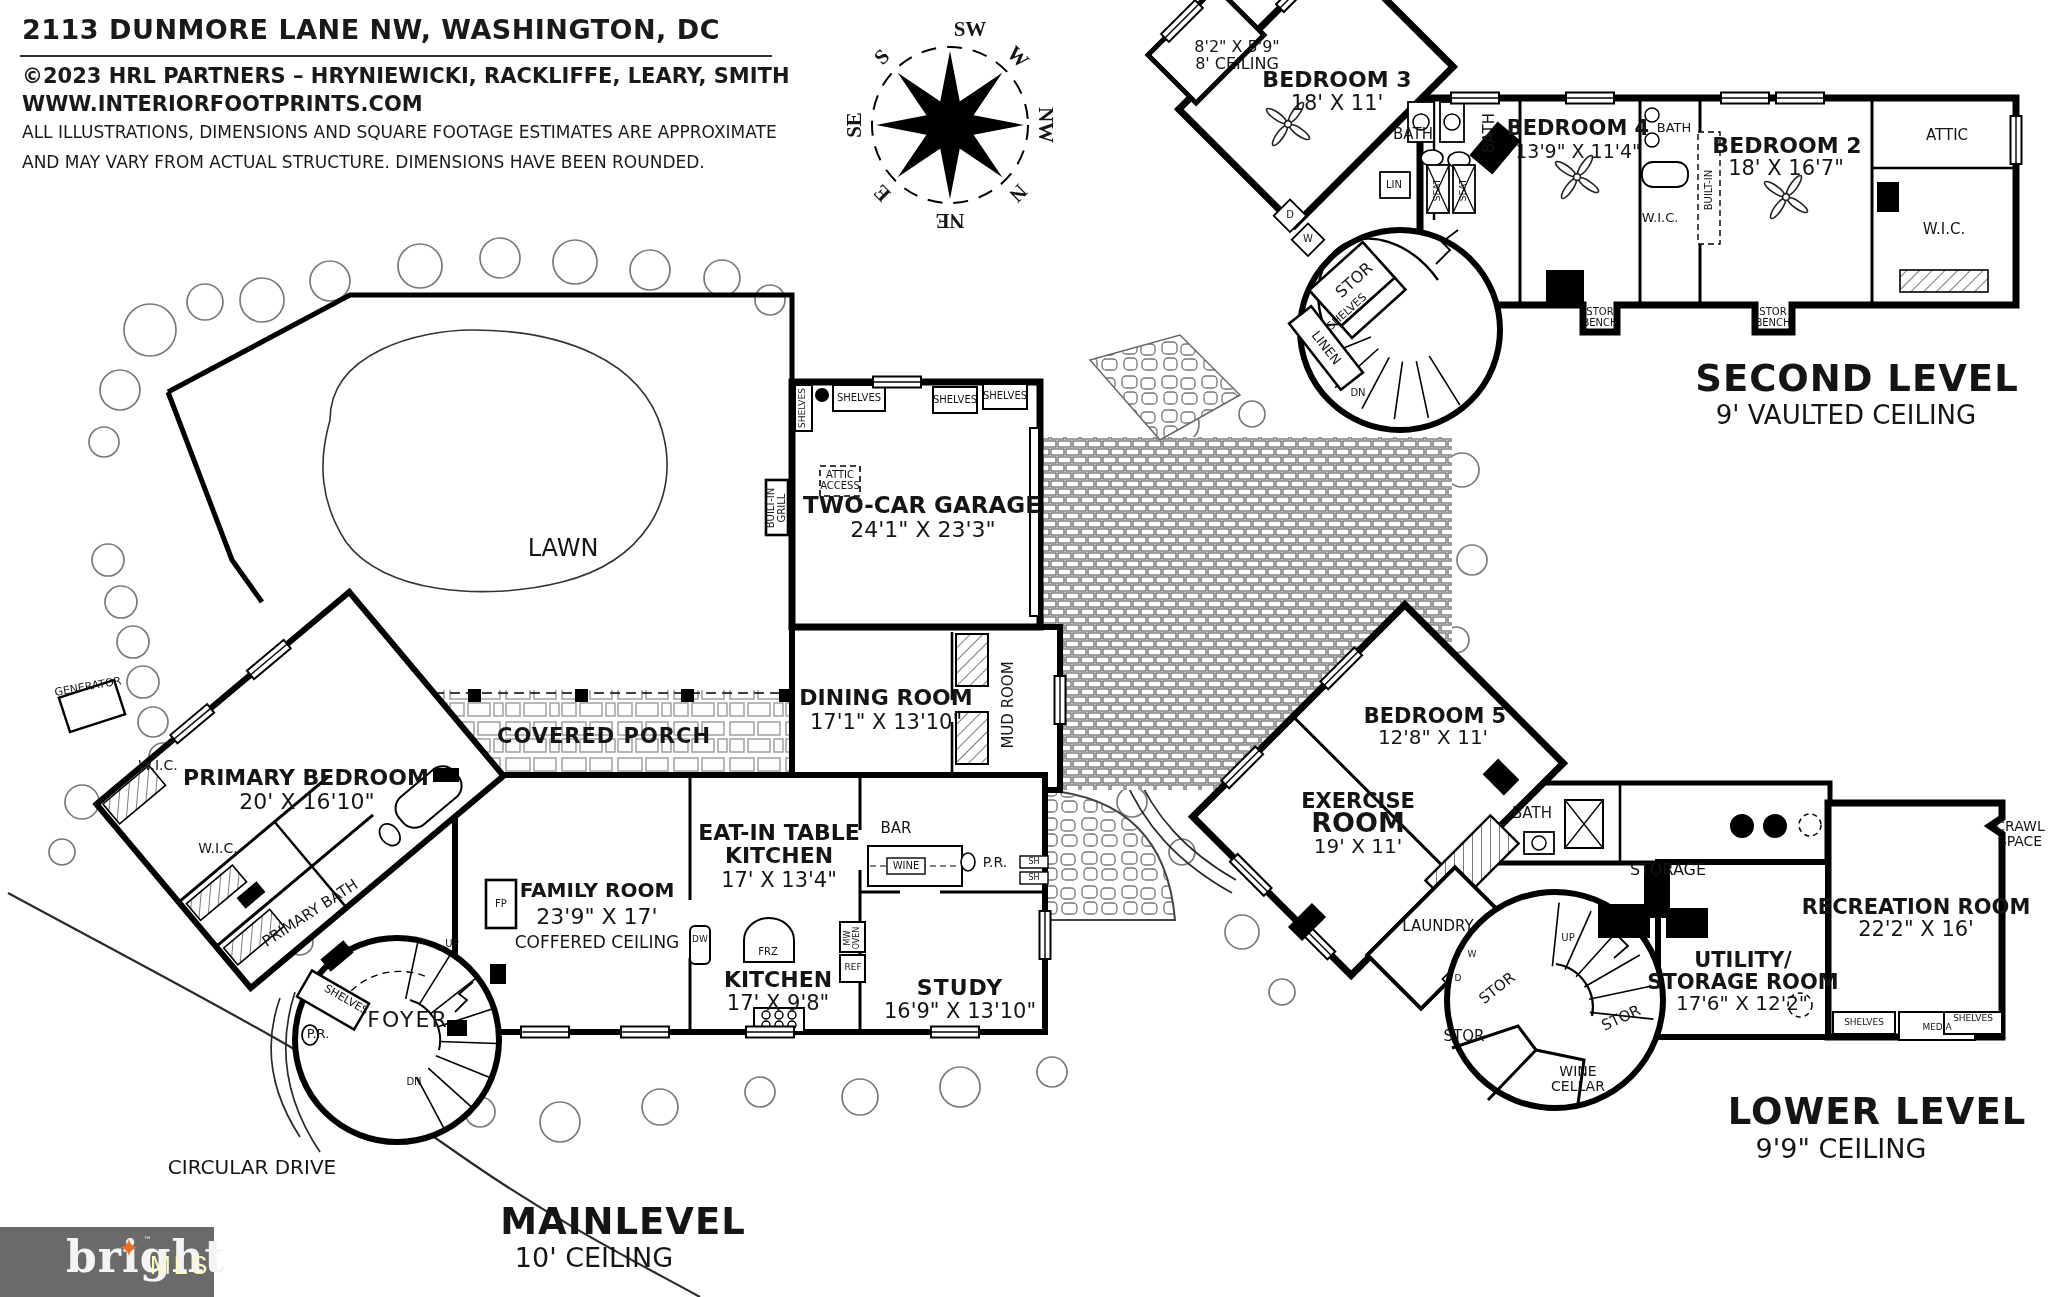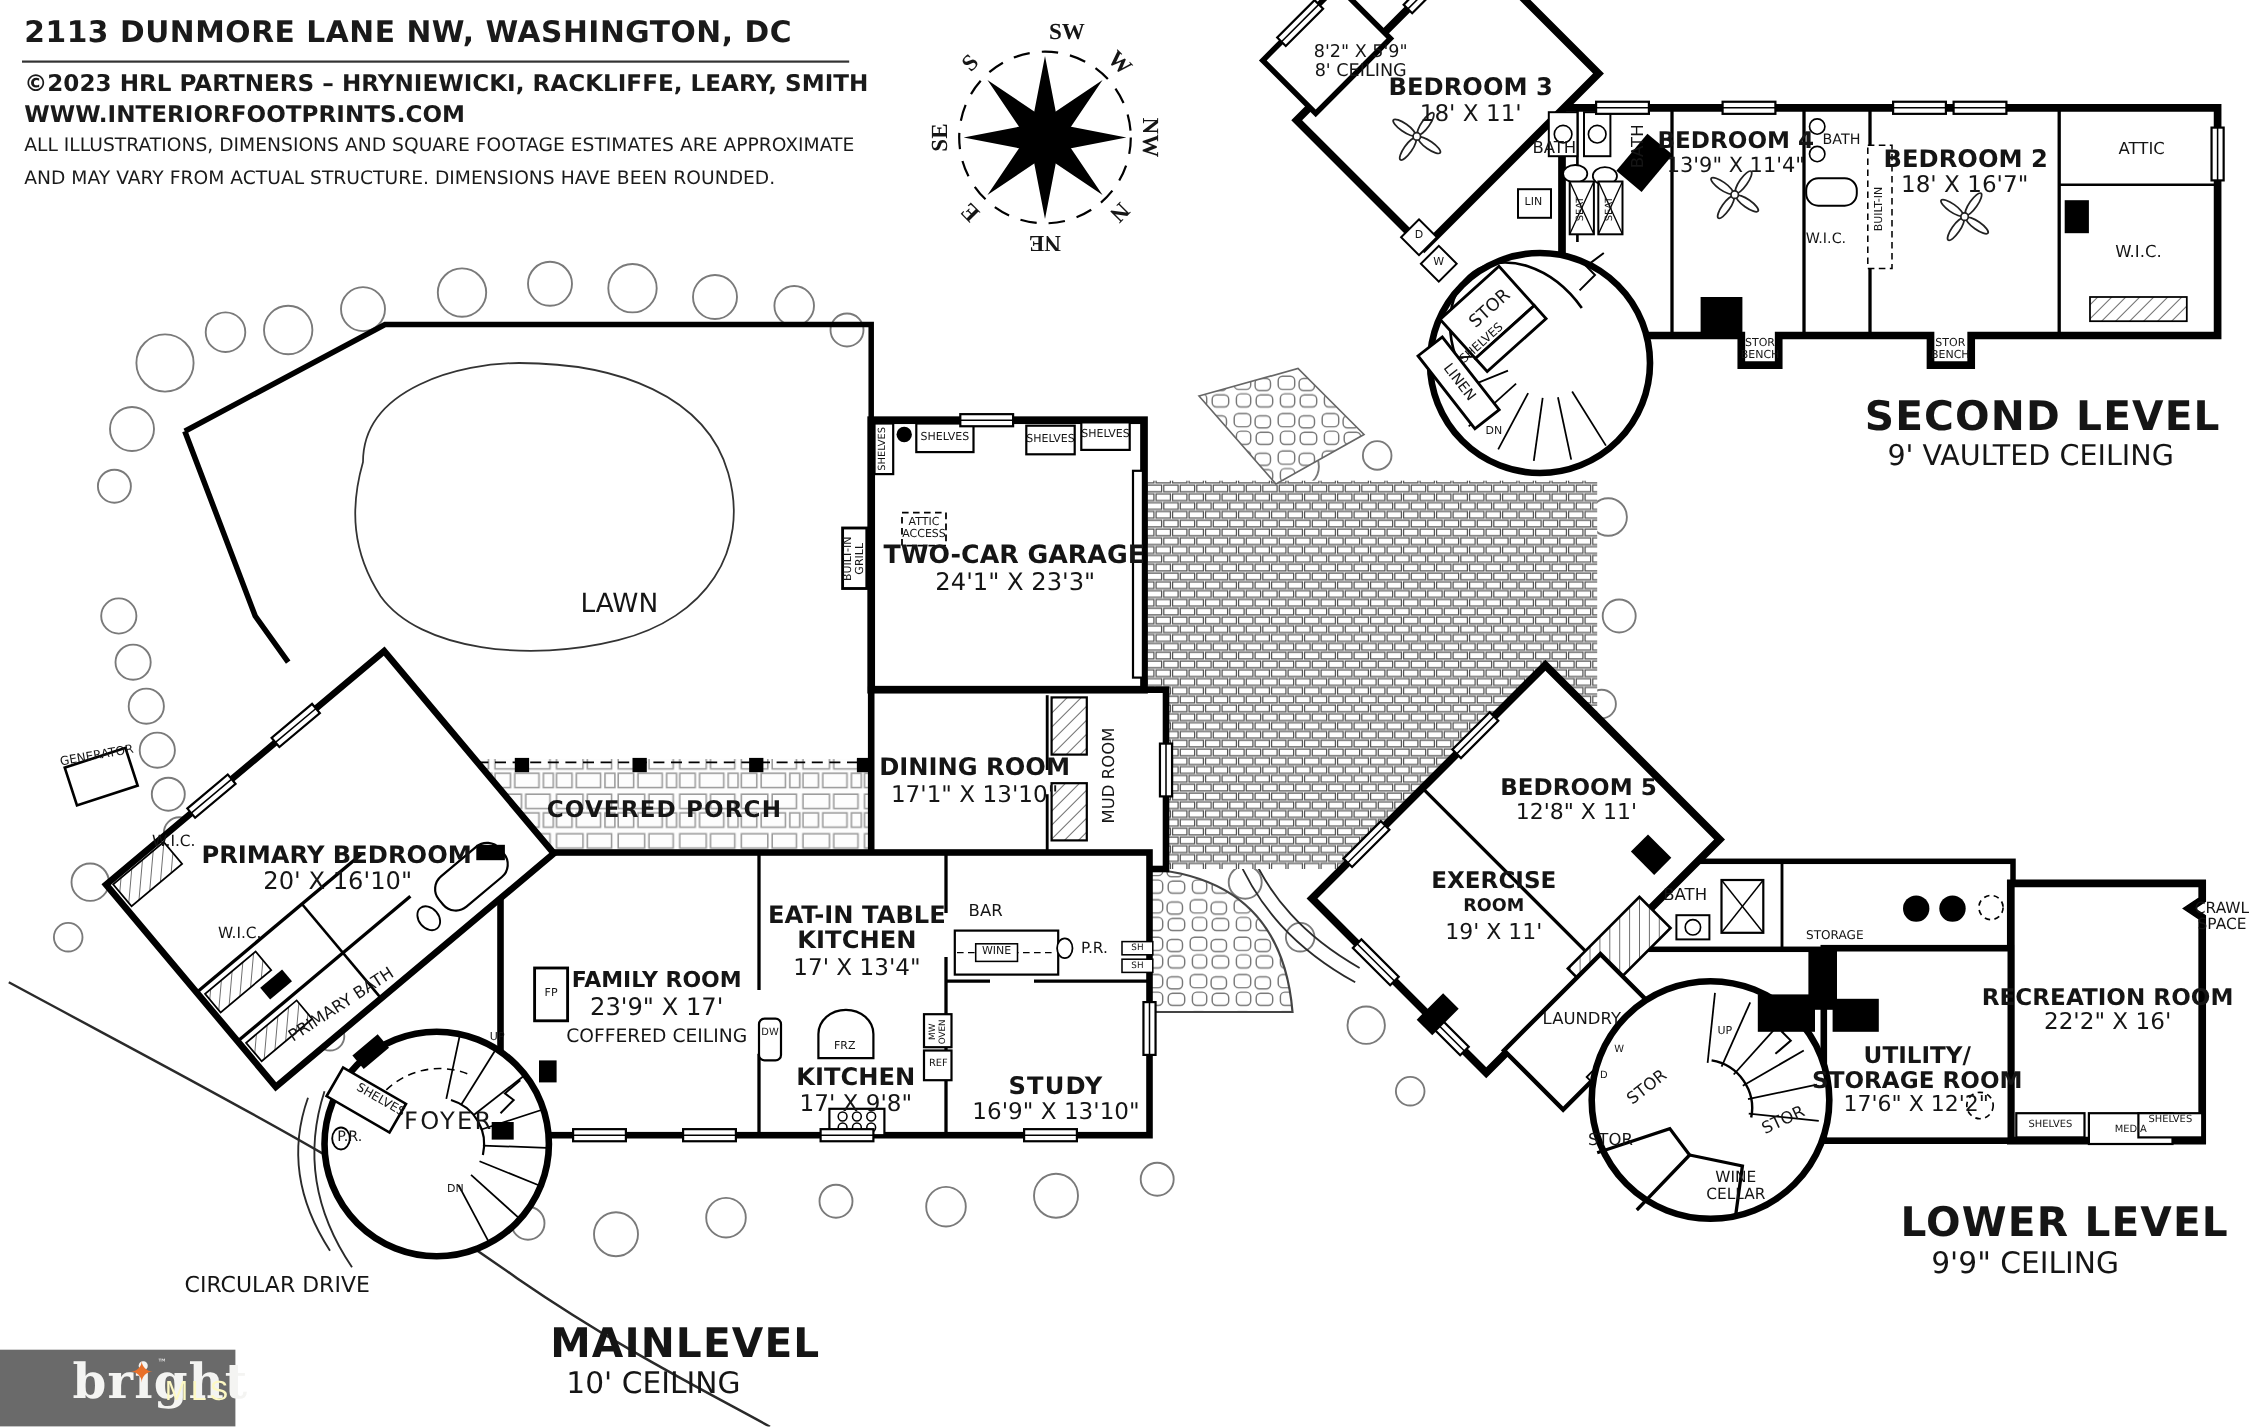--- a/index.html
+++ b/index.html
@@ -510,24 +510,24 @@
   <div class="lbl" style="left:906px;top:866px;font-size:10px;">WINE</div>
   <div class="lbl" style="left:995px;top:863px;font-size:14px;">P.R.</div>
   <div class="lbl" style="left:1034px;top:862px;font-size:8px;">SH</div>
   <div class="lbl" style="left:1034px;top:878px;font-size:8px;">SH</div>
   <div class="lbl b" style="left:623px;top:1222px;font-size:37px;letter-spacing:1px;">MAINLEVEL</div>
   <div class="lbl" style="left:594px;top:1258px;font-size:27px;">10' CEILING</div>
 
   <div class="lbl b" style="left:1435px;top:716px;font-size:21px;">BEDROOM 5</div>
   <div class="lbl" style="left:1433px;top:738px;font-size:20px;">12'8" X 11'</div>
   <div class="lbl b" style="left:1358px;top:801px;font-size:21px;">EXERCISE</div>
-  <div class="lbl b" style="left:1358px;top:823px;font-size:16px;">ROOM</div>
+  <div class="lbl b" style="left:1358px;top:823px;font-size:27px;">ROOM</div>
   <div class="lbl" style="left:1358px;top:847px;font-size:20px;">19' X 11'</div>
   <div class="lbl" style="left:1532px;top:813px;font-size:15px;">BATH</div>
-  <div class="lbl" style="left:1668px;top:851px;font-size:11px;">STORAGE</div>
+  <div class="lbl" style="left:1668px;top:870px;font-size:16px;">STORAGE</div>
   <div class="lbl" style="left:1438px;top:926px;font-size:15px;">LAUNDRY</div>
   <div class="lbl" style="left:1472px;top:955px;font-size:9px;">W</div>
   <div class="lbl" style="left:1458px;top:979px;font-size:9px;">D</div>
   <div class="lbl" style="left:1497px;top:988px;font-size:15px;transform:translate(-50%,-50%) rotate(-38deg);">STOR</div>
   <div class="lbl" style="left:1464px;top:1036px;font-size:15px;">STOR</div>
   <div class="lbl" style="left:1568px;top:938px;font-size:10px;">UP</div>
   <div class="lbl" style="left:1621px;top:1018px;font-size:15px;transform:translate(-50%,-50%) rotate(-25deg);">STOR</div>
   <div class="lbl" style="left:1578px;top:1079px;font-size:14px;">
     <span>WINE</span>
       <span>CELLAR</span>

